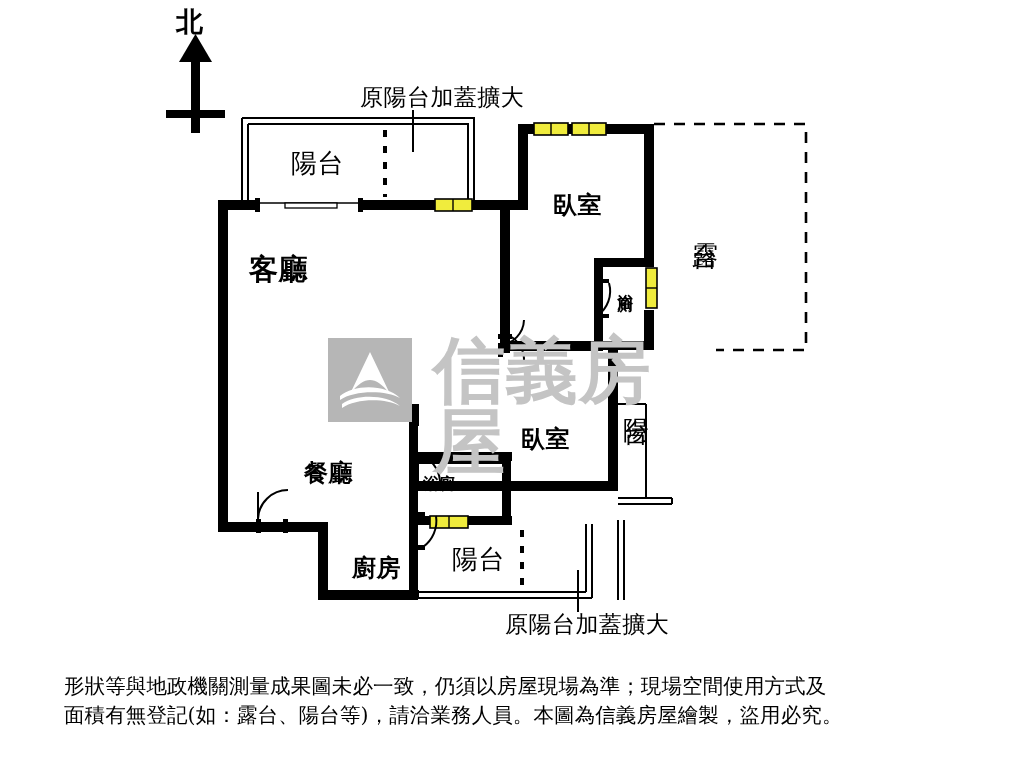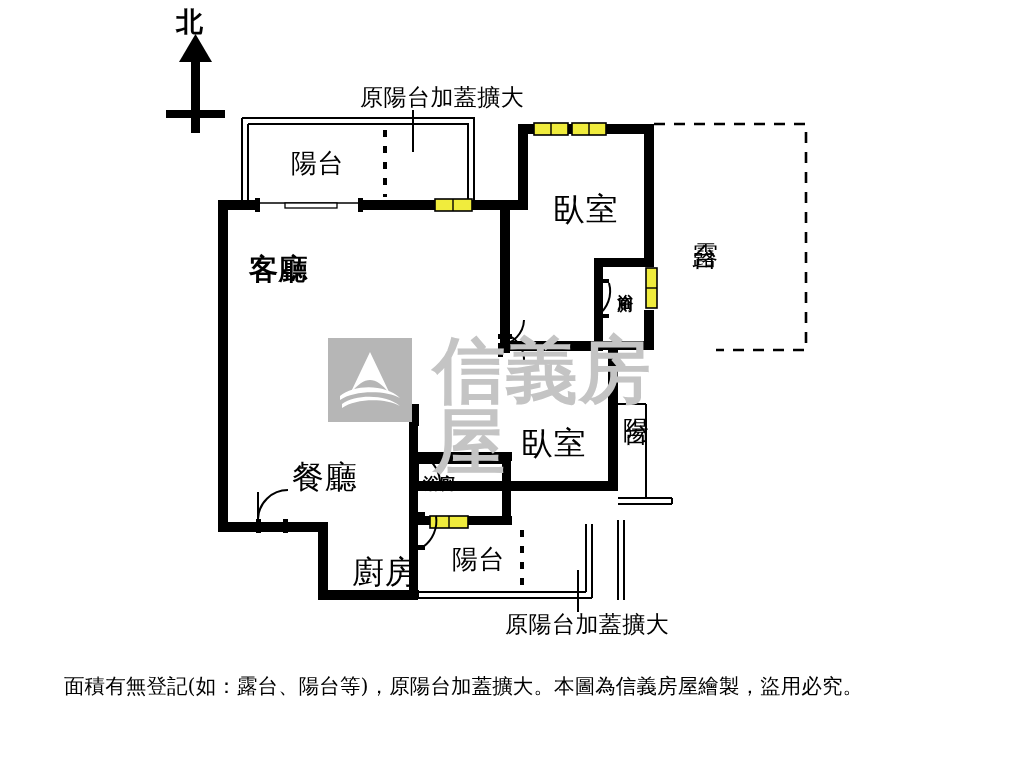--- a/index.html
+++ b/index.html
@@ -16,21 +16,21 @@
 
   .lbl{
     position:absolute;
     font-family:"DejaVu Serif","Liberation Serif",serif;
     color:#000;
     white-space:nowrap;
     line-height:1.0;
     letter-spacing:0.02em;
   }
   .lbl-room-xl{font-size:29px;font-weight:700;}
-  .lbl-room-l{font-size:32px;font-weight:400;}
+  .lbl-room-l{font-size:24px;font-weight:700;}
   .lbl-room-m{font-size:26px;font-weight:500;}
   .lbl-room-s{font-size:16px;font-weight:700;}
   .lbl-ann{font-size:23px;font-weight:500;}
   .lbl-compass{font-size:27px;font-weight:700;}
   .vert{writing-mode:vertical-rl;text-orientation:upright;line-height:1.02;}
 
   #disclaimer{
     position:absolute;
     left:64px;top:672px;width:900px;
     font-family:"DejaVu Serif","Liberation Serif",serif;
@@ -275,25 +275,26 @@
   <div class="lbl lbl-room-l" style="left:553px;top:193px;">臥室</div>
 
   <div class="lbl lbl-room-m vert" style="left:692px;top:222px;">露台</div>
 
   <div class="lbl lbl-room-s vert" style="left:617px;top:281px;">浴廁</div>
 
   <div class="lbl lbl-room-l" style="left:521px;top:427px;">臥室</div>
 
   <div class="lbl lbl-room-m vert" style="left:623px;top:398px;">陽台</div>
 
-  <div class="lbl lbl-room-l" style="left:292px;top:461px;">餐廳</div>
+  <div class="lbl lbl-room-l" style="left:304px;top:461px;">餐廳</div>
 
   <div class="lbl lbl-room-s" style="left:423px;top:476px;">浴廁</div>
 
   <div class="lbl lbl-room-l" style="left:352px;top:556px;">廚房</div>
 
   <div class="lbl lbl-room-m" style="left:452px;top:546px;">陽台</div>
 
   <div id="disclaimer">
-    <div>面積有無登記(如：露台、陽台等)，原陽台加蓋擴大。本圖為信義房屋繪製，盜用必究。</div>
+    <div>形狀等與地政機關測量成果圖未必一致，仍須以房屋現場為準；現場空間使用方式及</div>
+    <div>面積有無登記(如：露台、陽台等)，請洽業務人員。本圖為信義房屋繪製，盜用必究。</div>
   </div>
 
 </div>
 
 </body></html>

